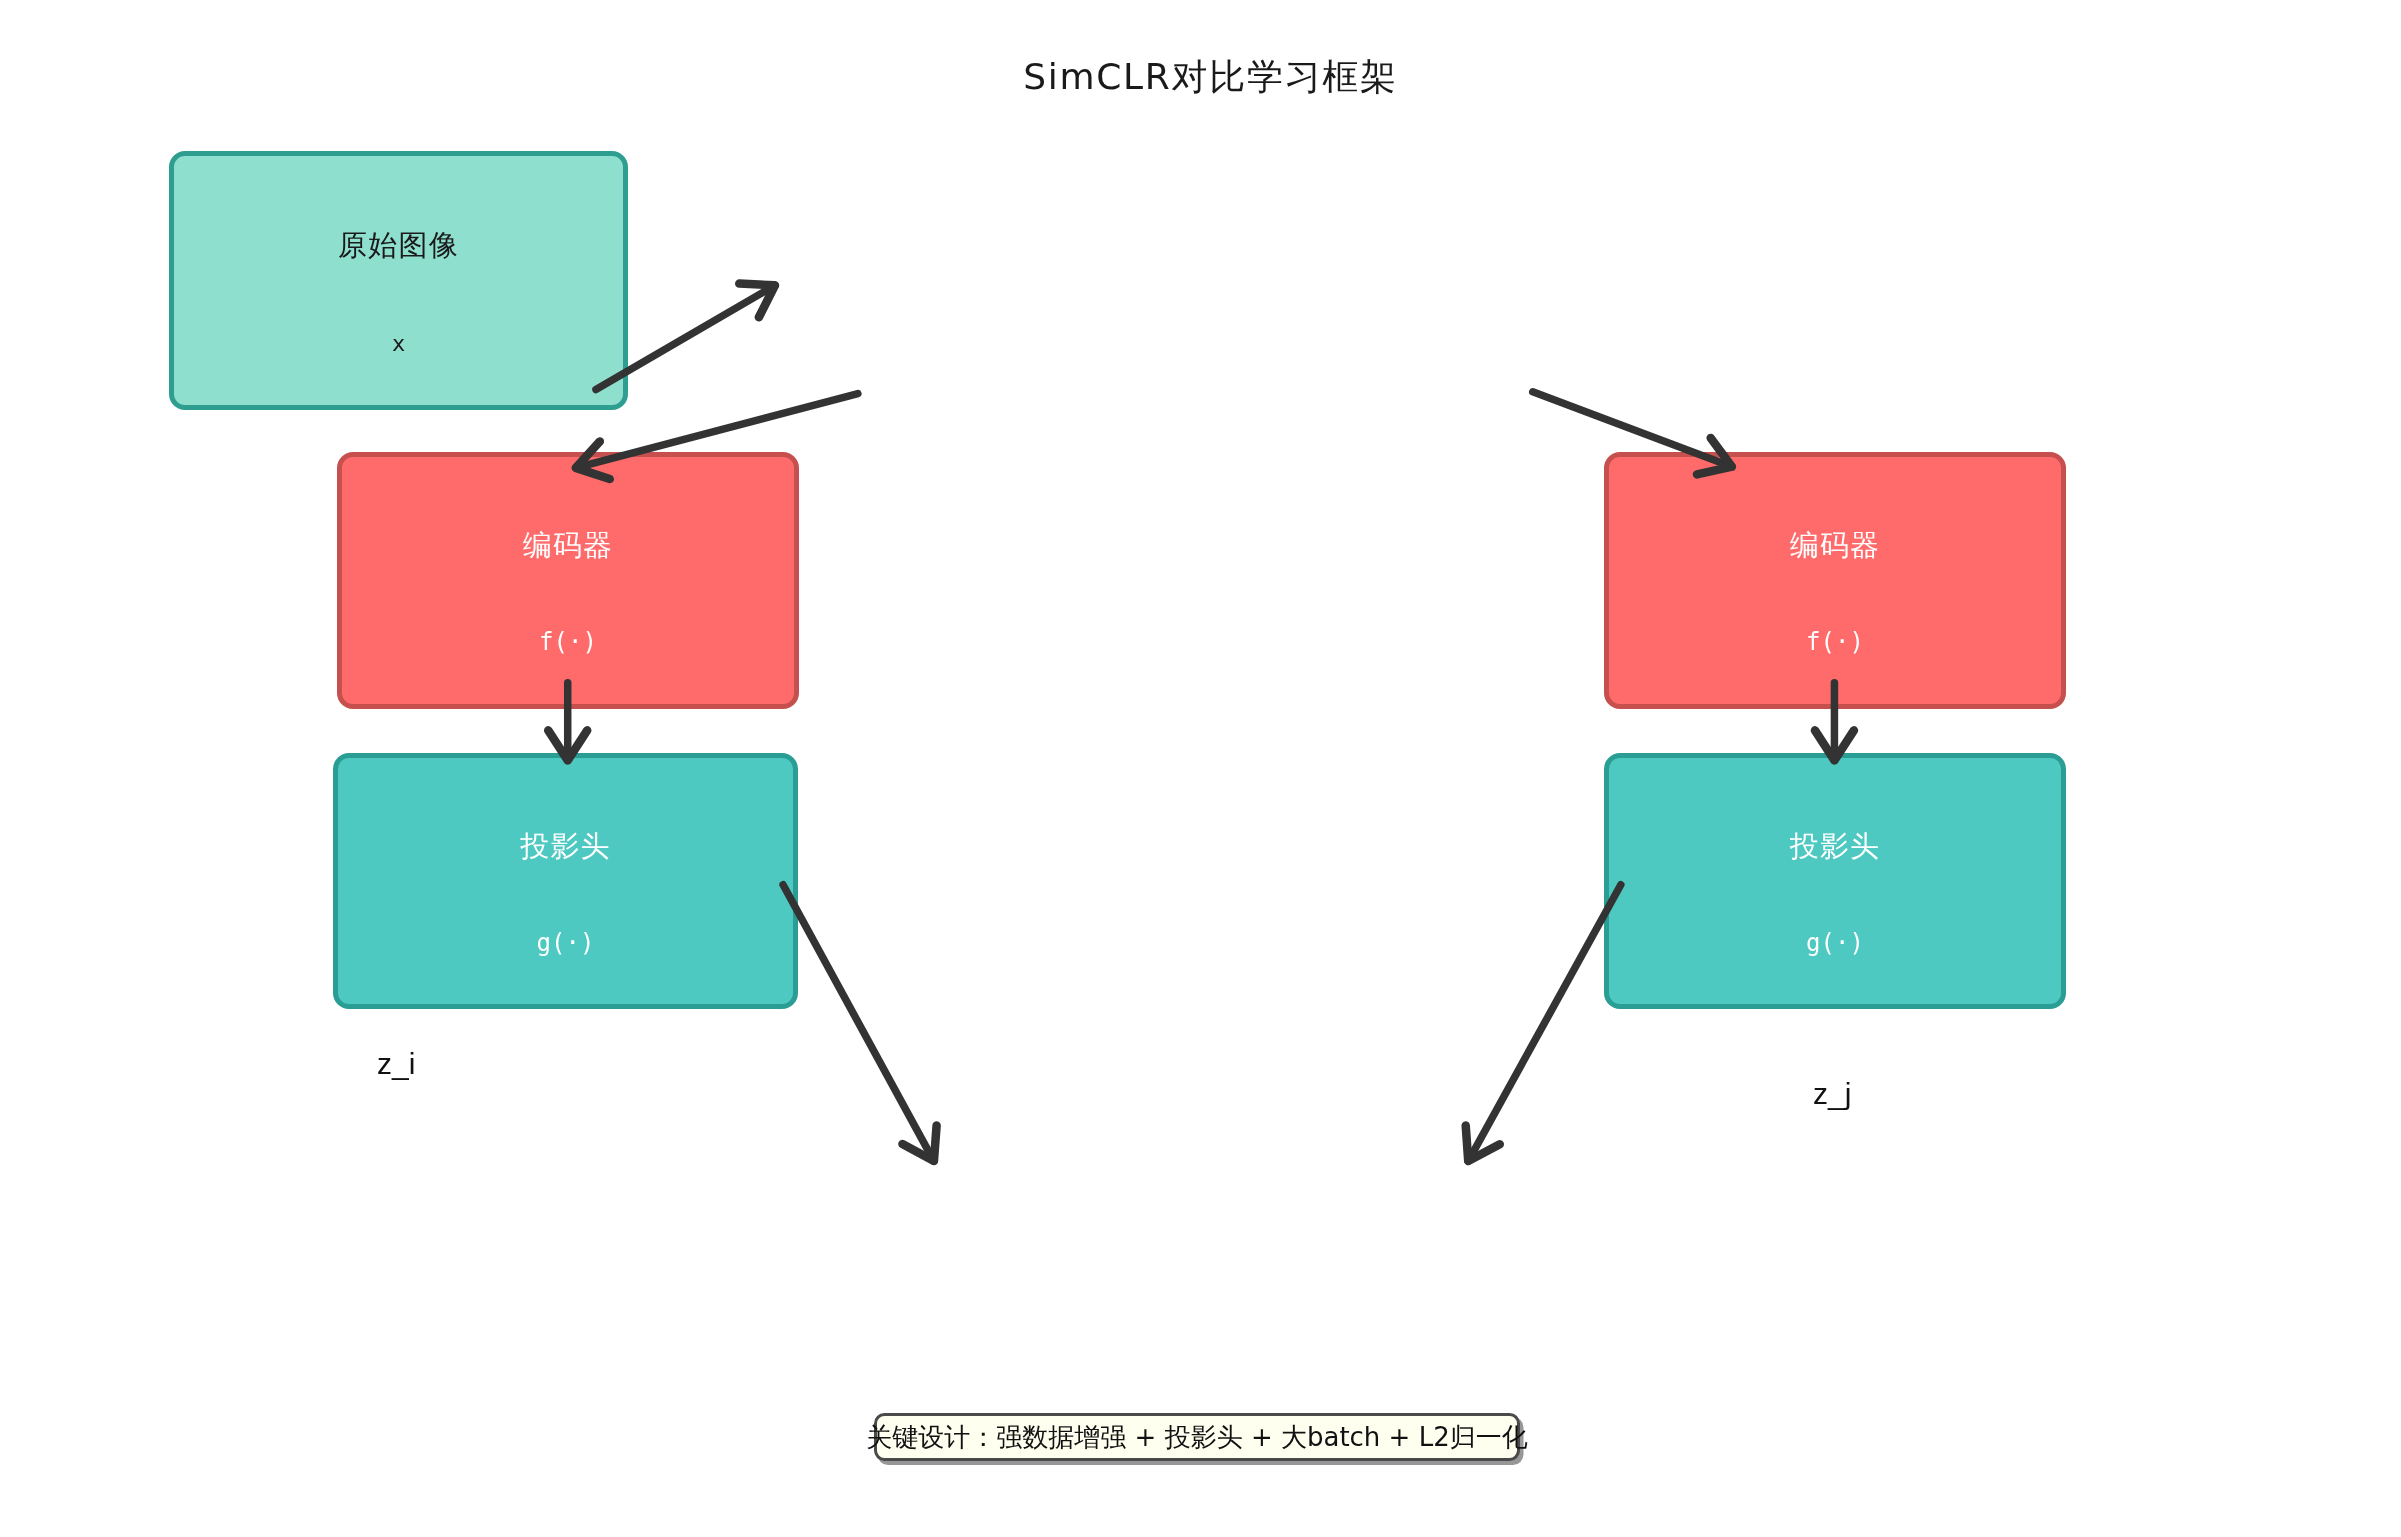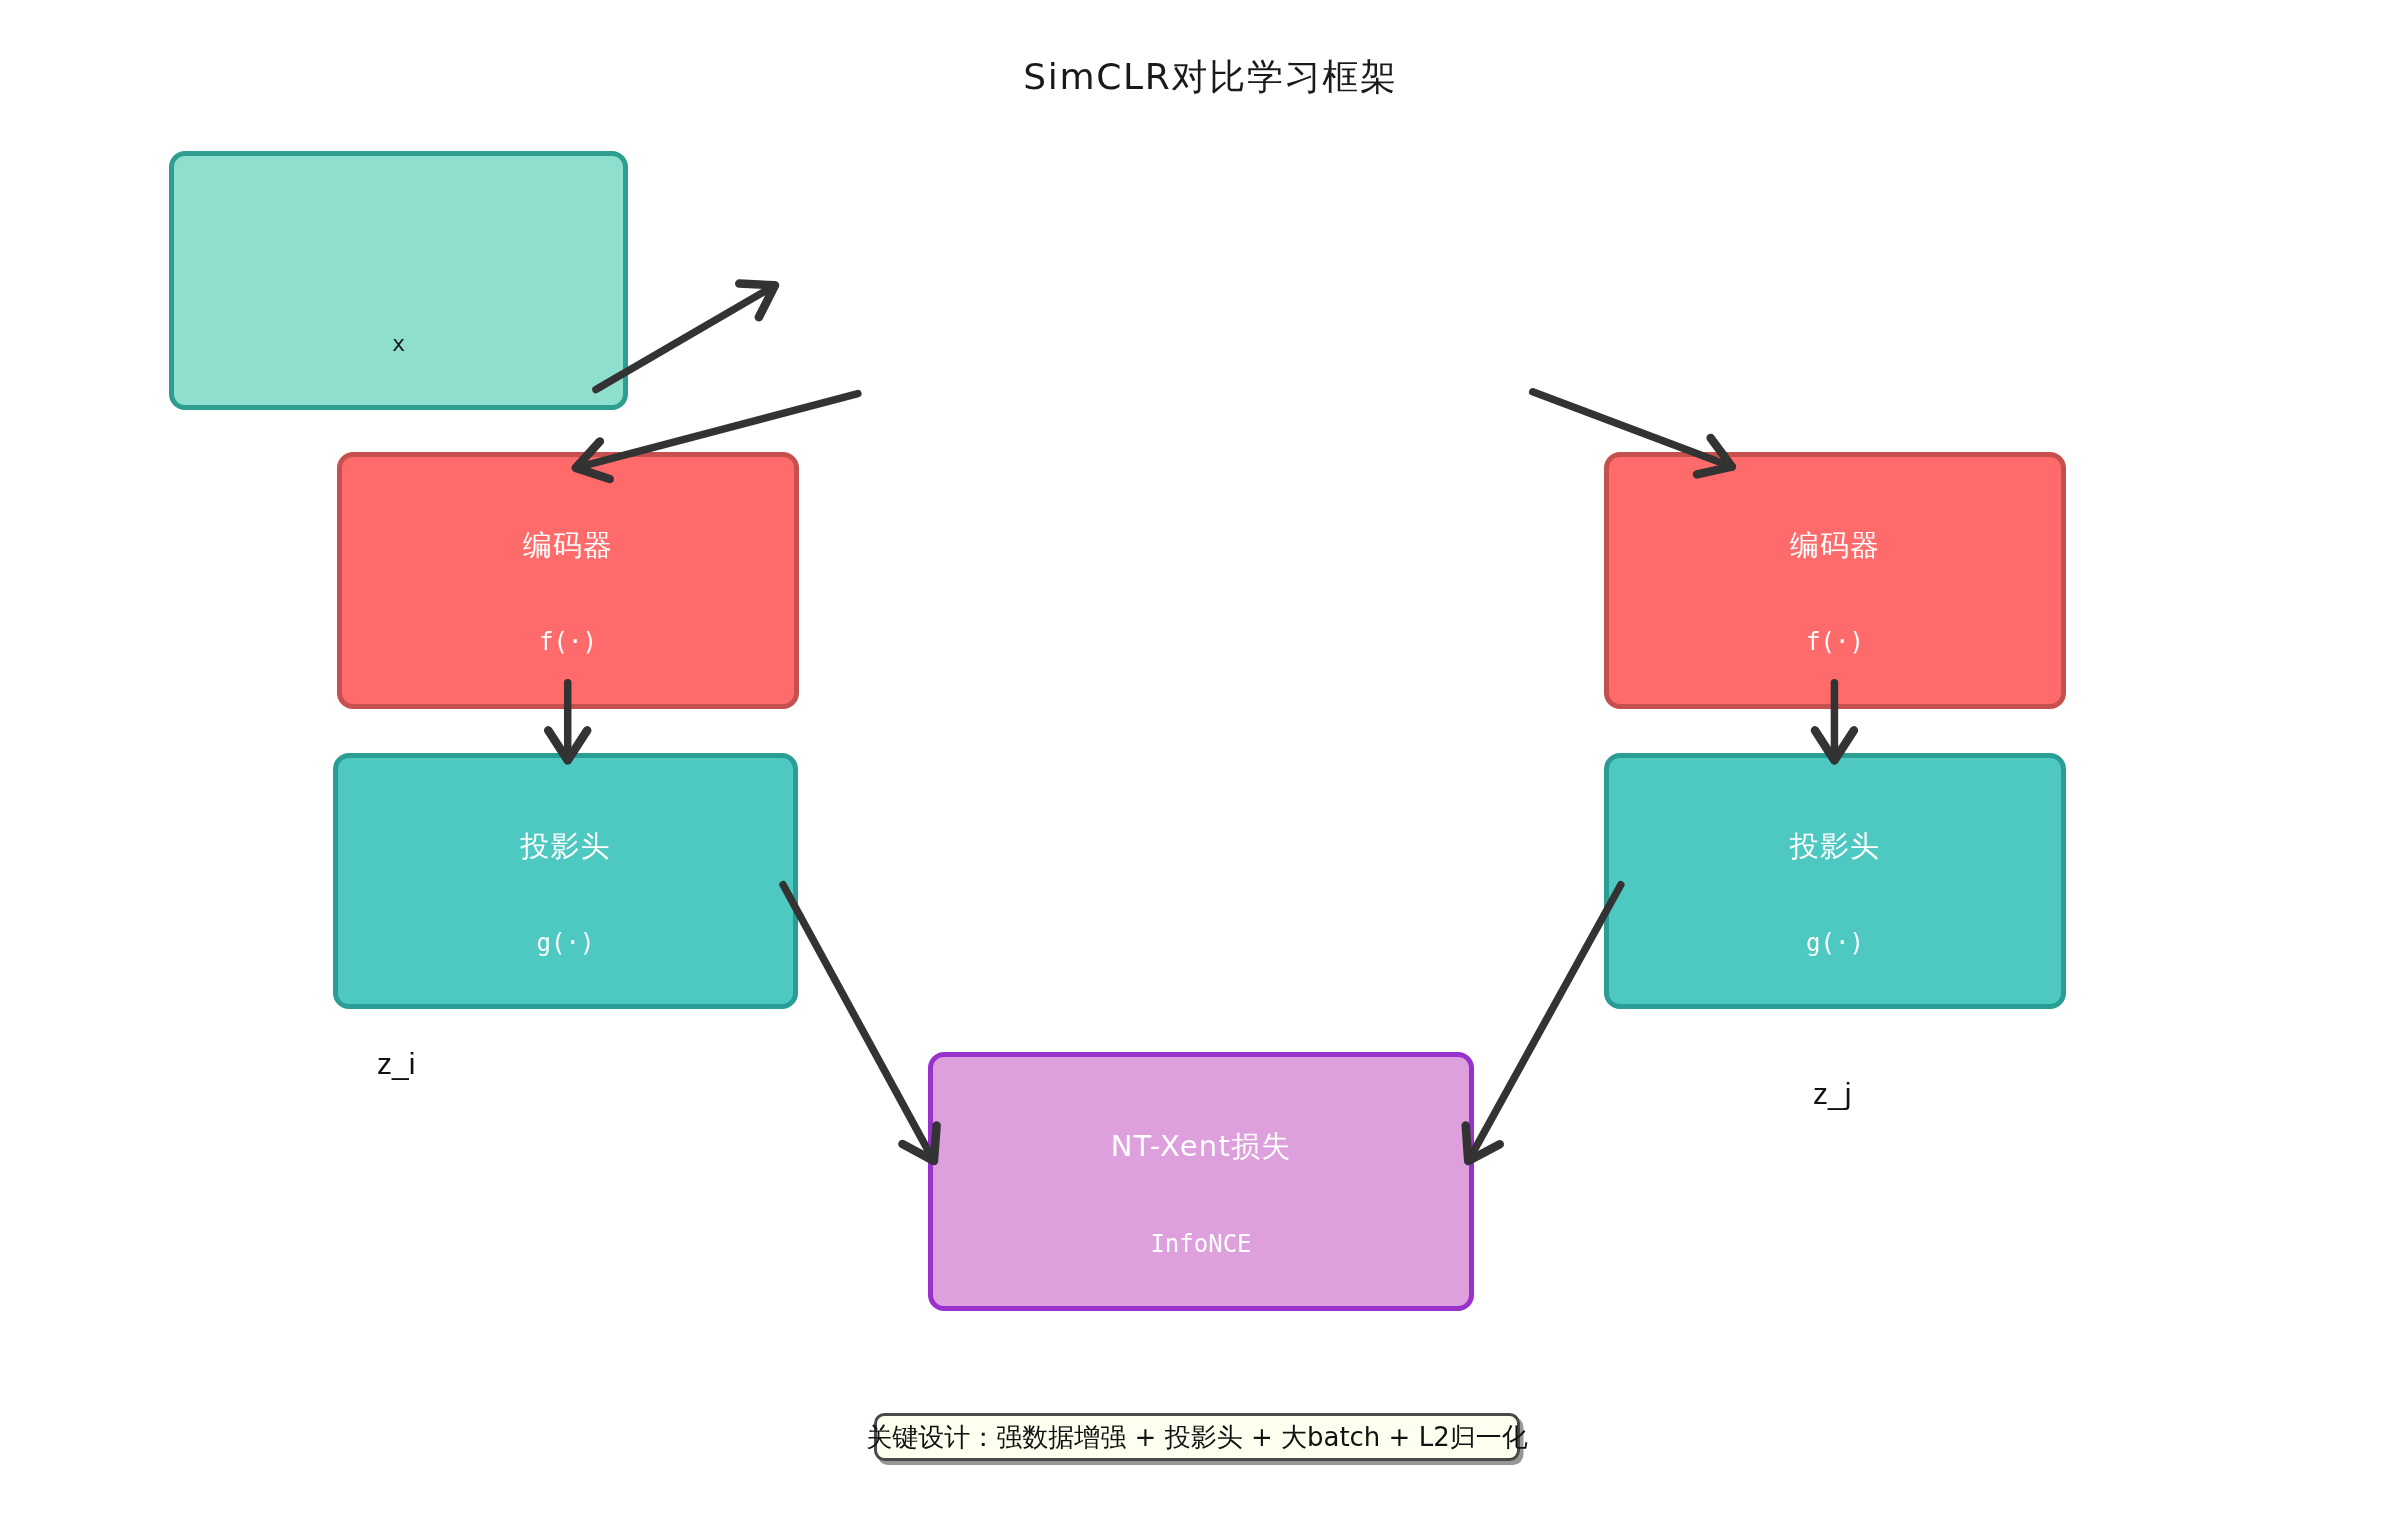--- a/index.html
+++ b/index.html
@@ -57,20 +57,21 @@
   .edge-layer{position:absolute;left:0;top:0;width:2401px;height:1538px;pointer-events:none;z-index:5;}
 </style>
 </head>
 <body>
 
 <div class="canvas">
 
   <div class="diagram-title">SimCLR对比学习框架</div>
 
   <div class="node" id="node-original">
+    <div class="t">原始图像</div>
     <div class="s">x</div>
   </div>
 
 
   <div class="node" id="node-encoder-l">
     <div class="t">编码器</div>
     <div class="s">f(·)</div>
   </div>
 
   <div class="node" id="node-encoder-r">
@@ -81,24 +82,20 @@
   <div class="node" id="node-proj-l">
     <div class="t">投影头</div>
     <div class="s">g(·)</div>
   </div>
 
   <div class="node" id="node-proj-r">
     <div class="t">投影头</div>
     <div class="s">g(·)</div>
   </div>
 
-  <div class="node" id="node-loss">
-    <div class="t">NT-Xent损失</div>
-    <div class="s">InfoNCE</div>
-  </div>
 
   <div class="z-label" id="z-left">z_i</div>
   <div class="z-label" id="z-right">z_j</div>
 
   <div class="note-box">
     <span>关键设计：强数据增强 + 投影头 + 大batch + L2归一化</span>
   </div>
 
   <svg class="edge-layer" viewBox="0 0 4170 2670" xmlns="http://www.w3.org/2000/svg">
     <defs>

